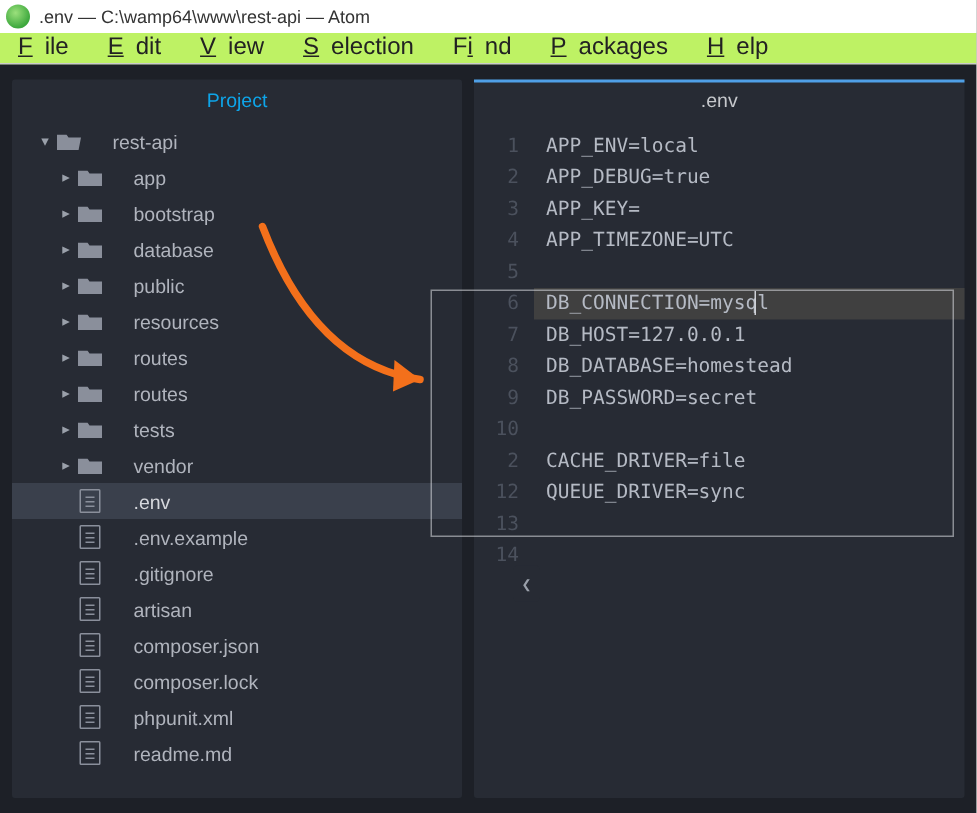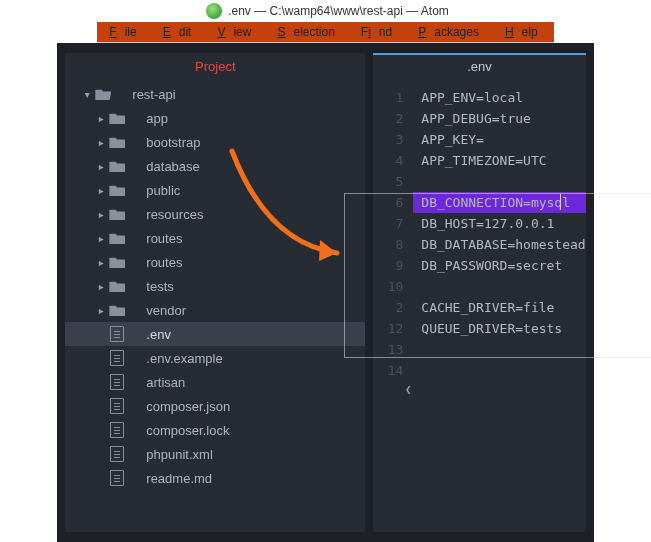--- a/index.html
+++ b/index.html
@@ -1,26 +1,26 @@
 <!DOCTYPE html>
 <html><head>
 <meta charset="utf-8">
 <style>
   * { margin: 0; padding: 0; box-sizing: border-box; }
   html, body { width: 651px; height: 542px; font-family: "Segoe UI", Arial, sans-serif; background: #fff; overflow: hidden; }
-  .window { display: flex; flex-direction: column; height: 100%; align-items: center; }
+  .window { display: flex; flex-direction: column; height: 100%; }
   .titlebar { height: 22px; background: #fff; display: flex; align-items: center; padding-left: 4px; font-size: 12px; color: #333; }
   .titlebar-icon { width: 16px; height: 16px; background: radial-gradient(circle at 40% 35%, #9be07c 0%, #3da83d 70%); border-radius: 50%; margin-right: 6px; }
-  .menubar { height: 21px; background: #c2410c; border-bottom: 1px solid #ccc; display: flex; align-items: center; padding-left: 4px; font-size: 12px; color: #222; gap: 2px; }
+  .menubar { height: 21px; background: #bef264; border-bottom: 1px solid #ccc; display: flex; align-items: center; padding-left: 4px; font-size: 16px; color: #222; gap: 2px; }
   .menubar span { padding: 2px 8px; cursor: default; }
   .menubar span u { text-decoration: underline; }
   .workspace { flex: 1; display: flex; background: #1d2027; position: relative; padding: 10px 8px; gap: 0; }
   .panel { background: #272b34; display: flex; flex-direction: column; border-radius: 2px; }
   .sidebar { width: 300px; margin-right: 8px; }
-  .panel-header { text-align: center; color: #ef4444; font-size: 13px; padding: 6px 0 8px 0; }
+  .panel-header { text-align: center; color: #0ea5e9; font-size: 13px; padding: 6px 0 8px 0; }
   .tree { flex: 1; overflow: auto; font-size: 13px; color: #b0b4bd; }
   .tree-item { display: flex; align-items: center; height: 24px; cursor: default; padding-left: 6px; }
   .tree-item.depth1 { padding-left: 16px; }
   .tree-item.depth2 { padding-left: 30px; }
   .chevron { width: 12px; display: inline-flex; justify-content: center; color: #9aa0aa; font-size: 10px; }
   .folder-icon { width: 16px; height: 12px; margin: 0 6px 0 2px; display: inline-block; }
   .folder-closed { background: #8a8f9b; clip-path: polygon(0 15%, 40% 15%, 48% 30%, 100% 30%, 100% 100%, 0 100%); }
   .folder-open  { background: #8a8f9b; clip-path: polygon(0 15%, 40% 15%, 48% 30%, 100% 30%, 90% 100%, 0 100%); }
   .file-icon { width: 14px; height: 16px; margin: 0 7px 0 3px; display: inline-block; position: relative; }
   .file-generic { border: 1.5px solid #8a8f9b; border-radius: 1px; }
@@ -29,21 +29,21 @@
   .tree-label { white-space: nowrap; margin-left: 15px; }
   .editor { flex: 1; position: relative; display: flex; flex-direction: column; }
   .tabbar { height: 30px; display: flex; }
   .tab { flex: 1; text-align: center; color: #c6c8cc; font-size: 13px; padding-top: 6px; position: relative; }
   .tab.active::before { content:""; position:absolute; top:0; left:0; right:0; height:2px; background:#4f9fe6; }
   .code { flex: 1; display: flex; font-family: "Consolas", monospace; font-size: 13px; position: relative; }
   .gutter { width: 40px; text-align: right; color: #4b515d; padding-top: 4px; }
   .gutter div { height: 21px; line-height: 21px; padding-right: 10px; }
   .lines { flex: 1; color: #b5bac4; padding-top: 4px; position: relative; }
   .lines div.line { height: 21px; line-height: 21px; padding-left: 8px; white-space: pre; }
-  .lines div.cursor-line { background: #6d28d9; position: relative; }
+  .lines div.cursor-line { background: #404040; position: relative; }
   .cursor { position:absolute; width:1px; height:16px; background:#cfd2d8; top:2px; }
   .fold-caret { position:absolute; left:-14px; top:294px; width:18px; height:24px; background:#272b34; color:#9aa0aa; font-size:11px; display:flex; align-items:center; justify-content:center; border-radius:3px; }
   .highlight-box { position:absolute; border:1px solid rgba(220,222,228,0.55); pointer-events:none; }
   .arrow-svg { position:absolute; pointer-events:none; }
 </style>
 </head>
 <body>
 
 <div class="window">
 
@@ -124,20 +124,25 @@
         <div id="files-mount">
             <div class="tree-item depth2 selected">
               <span class="chevron"></span>
               <span class="file-icon file-generic"></span>
               <span class="tree-label">.env</span>
             </div>
             <div class="tree-item depth2">
               <span class="chevron"></span>
               <span class="file-icon file-generic"></span>
               <span class="tree-label">.env.example</span>
+            </div>
+            <div class="tree-item depth2">
+              <span class="chevron"></span>
+              <span class="file-icon file-generic"></span>
+              <span class="tree-label">.gitignore</span>
             </div>
             <div class="tree-item depth2">
               <span class="chevron"></span>
               <span class="file-icon file-generic"></span>
               <span class="tree-label">artisan</span>
             </div>
             <div class="tree-item depth2">
               <span class="chevron"></span>
               <span class="file-icon file-generic"></span>
               <span class="tree-label">composer.json</span>
@@ -191,21 +196,21 @@
             <div class="line">APP_DEBUG=true</div>
             <div class="line">APP_KEY=</div>
             <div class="line">APP_TIMEZONE=UTC</div>
             <div class="line"></div>
             <div class="line cursor-line">DB_CONNECTION=mysql<span class="cursor" style="left: 146.7px;"></span></div>
             <div class="line">DB_HOST=127.0.0.1</div>
             <div class="line">DB_DATABASE=homestead</div>
             <div class="line">DB_PASSWORD=secret</div>
             <div class="line"></div>
             <div class="line">CACHE_DRIVER=file</div>
-            <div class="line">QUEUE_DRIVER=tests</div>
+            <div class="line">QUEUE_DRIVER=sync</div>
           </div>
       </div>
     </div>
 
     <div class="highlight-box" id="hl-box" style="left: 287px; top: 150px; width: 349px; height: 165px;"></div>
     <svg class="arrow-svg" width="651" height="542" style="left:0;top:0">
       <path d="M 175 108 Q 210 200 280 210" stroke="#f3701b" stroke-width="5" fill="none" stroke-linecap="round"></path>
       <polygon points="280,210 263,197 262,218" fill="#f3701b"></polygon>
     </svg>
 

